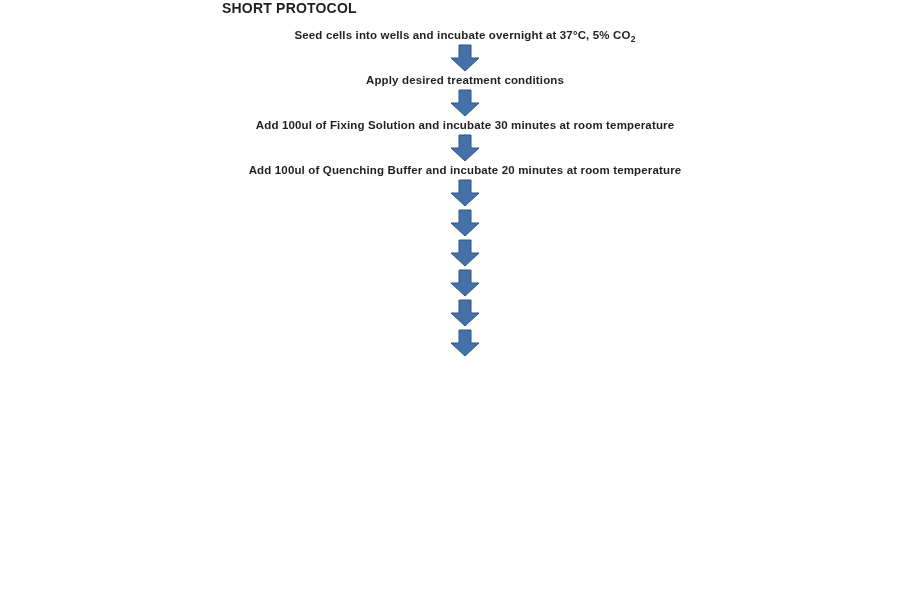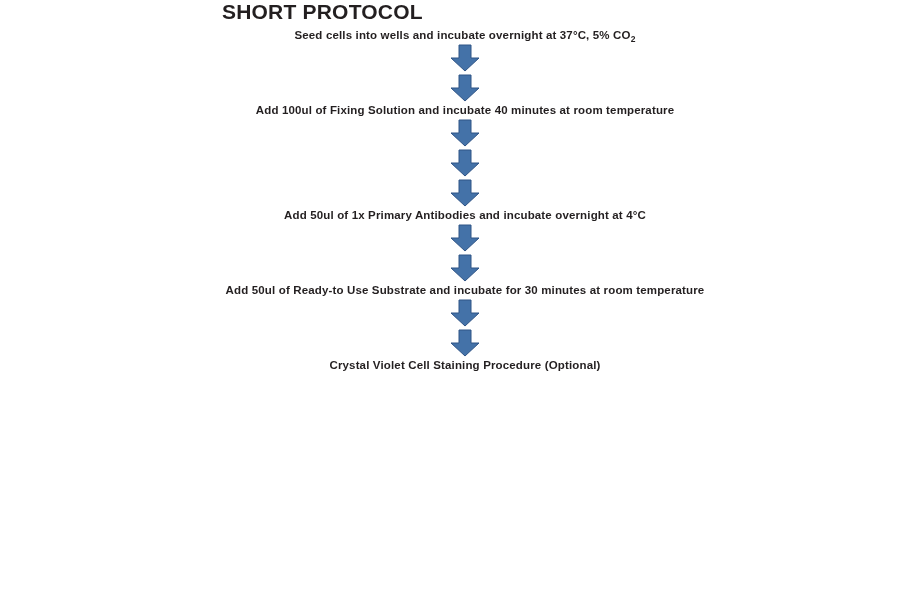--- a/index.html
+++ b/index.html
@@ -17,21 +17,21 @@
   #protocol-root {
     position: relative;
     width: 900px;
     height: 594px;
     box-sizing: border-box;
   }
   .protocol-title {
     position: absolute;
     left: 222px;
     top: 0px;
-    font-size: 21px;
+    font-size: 14px;
     font-weight: bold;
     letter-spacing: 0.2px;
     color: #231f20;
     white-space: nowrap;
   }
   .flow {
     position: absolute;
     left: 0;
     top: 28px;
     width: 900px;
@@ -77,75 +77,72 @@
 
     <div class="step">
       <span>Seed cells into wells and incubate overnight at 37°C, 5% CO</span><span class="sub">2</span>
     </div>
     <div class="arrow-wrap">
       <svg class="arrow" width="32" height="30" viewBox="0 0 32 30">
         <polygon points="10,2 22,2 22,15 30,15 16,28 2,15 10,15" fill="#4472a8" stroke="#2f5486" stroke-width="1"></polygon>
       </svg>
     </div>
 
+    <div class="step">
+      <span>Apply desired treatment conditions</span>
+    </div>
     <div class="arrow-wrap">
       <svg class="arrow" width="32" height="30" viewBox="0 0 32 30">
         <polygon points="10,2 22,2 22,15 30,15 16,28 2,15 10,15" fill="#4472a8" stroke="#2f5486" stroke-width="1"></polygon>
       </svg>
     </div>
 
     <div class="step">
-      <span>Add 100ul of Fixing Solution and incubate 40 minutes at room temperature</span>
+      <span>Add 100ul of Fixing Solution and incubate 30 minutes at room temperature</span>
+    </div>
+    <div class="arrow-wrap">
+      <svg class="arrow" width="32" height="30" viewBox="0 0 32 30">
+        <polygon points="10,2 22,2 22,15 30,15 16,28 2,15 10,15" fill="#4472a8" stroke="#2f5486" stroke-width="1"></polygon>
+      </svg>
+    </div>
+
+    <div class="step">
+      <span>Add 100ul of Quenching Buffer and incubate 20 minutes at room temperature</span>
     </div>
     <div class="arrow-wrap">
       <svg class="arrow" width="32" height="30" viewBox="0 0 32 30">
         <polygon points="10,2 22,2 22,15 30,15 16,28 2,15 10,15" fill="#4472a8" stroke="#2f5486" stroke-width="1"></polygon>
       </svg>
     </div>
 
     <div class="arrow-wrap">
       <svg class="arrow" width="32" height="30" viewBox="0 0 32 30">
         <polygon points="10,2 22,2 22,15 30,15 16,28 2,15 10,15" fill="#4472a8" stroke="#2f5486" stroke-width="1"></polygon>
       </svg>
     </div>
 
     <div class="arrow-wrap">
       <svg class="arrow" width="32" height="30" viewBox="0 0 32 30">
         <polygon points="10,2 22,2 22,15 30,15 16,28 2,15 10,15" fill="#4472a8" stroke="#2f5486" stroke-width="1"></polygon>
       </svg>
     </div>
 
-    <div class="step">
-      <span>Add 50ul of 1x Primary Antibodies and incubate overnight at 4°C</span>
-    </div>
     <div class="arrow-wrap">
       <svg class="arrow" width="32" height="30" viewBox="0 0 32 30">
         <polygon points="10,2 22,2 22,15 30,15 16,28 2,15 10,15" fill="#4472a8" stroke="#2f5486" stroke-width="1"></polygon>
       </svg>
     </div>
 
     <div class="arrow-wrap">
       <svg class="arrow" width="32" height="30" viewBox="0 0 32 30">
         <polygon points="10,2 22,2 22,15 30,15 16,28 2,15 10,15" fill="#4472a8" stroke="#2f5486" stroke-width="1"></polygon>
       </svg>
     </div>
 
-    <div class="step">
-      <span>Add 50ul of Ready-to Use Substrate and incubate for 30 minutes at room temperature</span>
-    </div>
     <div class="arrow-wrap">
       <svg class="arrow" width="32" height="30" viewBox="0 0 32 30">
         <polygon points="10,2 22,2 22,15 30,15 16,28 2,15 10,15" fill="#4472a8" stroke="#2f5486" stroke-width="1"></polygon>
       </svg>
     </div>
 
-    <div class="arrow-wrap">
-      <svg class="arrow" width="32" height="30" viewBox="0 0 32 30">
-        <polygon points="10,2 22,2 22,15 30,15 16,28 2,15 10,15" fill="#4472a8" stroke="#2f5486" stroke-width="1"></polygon>
-      </svg>
-    </div>
-
-    <div class="step">
-      <span>Crystal Violet Cell Staining Procedure (Optional)</span>
-    </div>
 
   </div>
 </div>
 
 </body></html>

